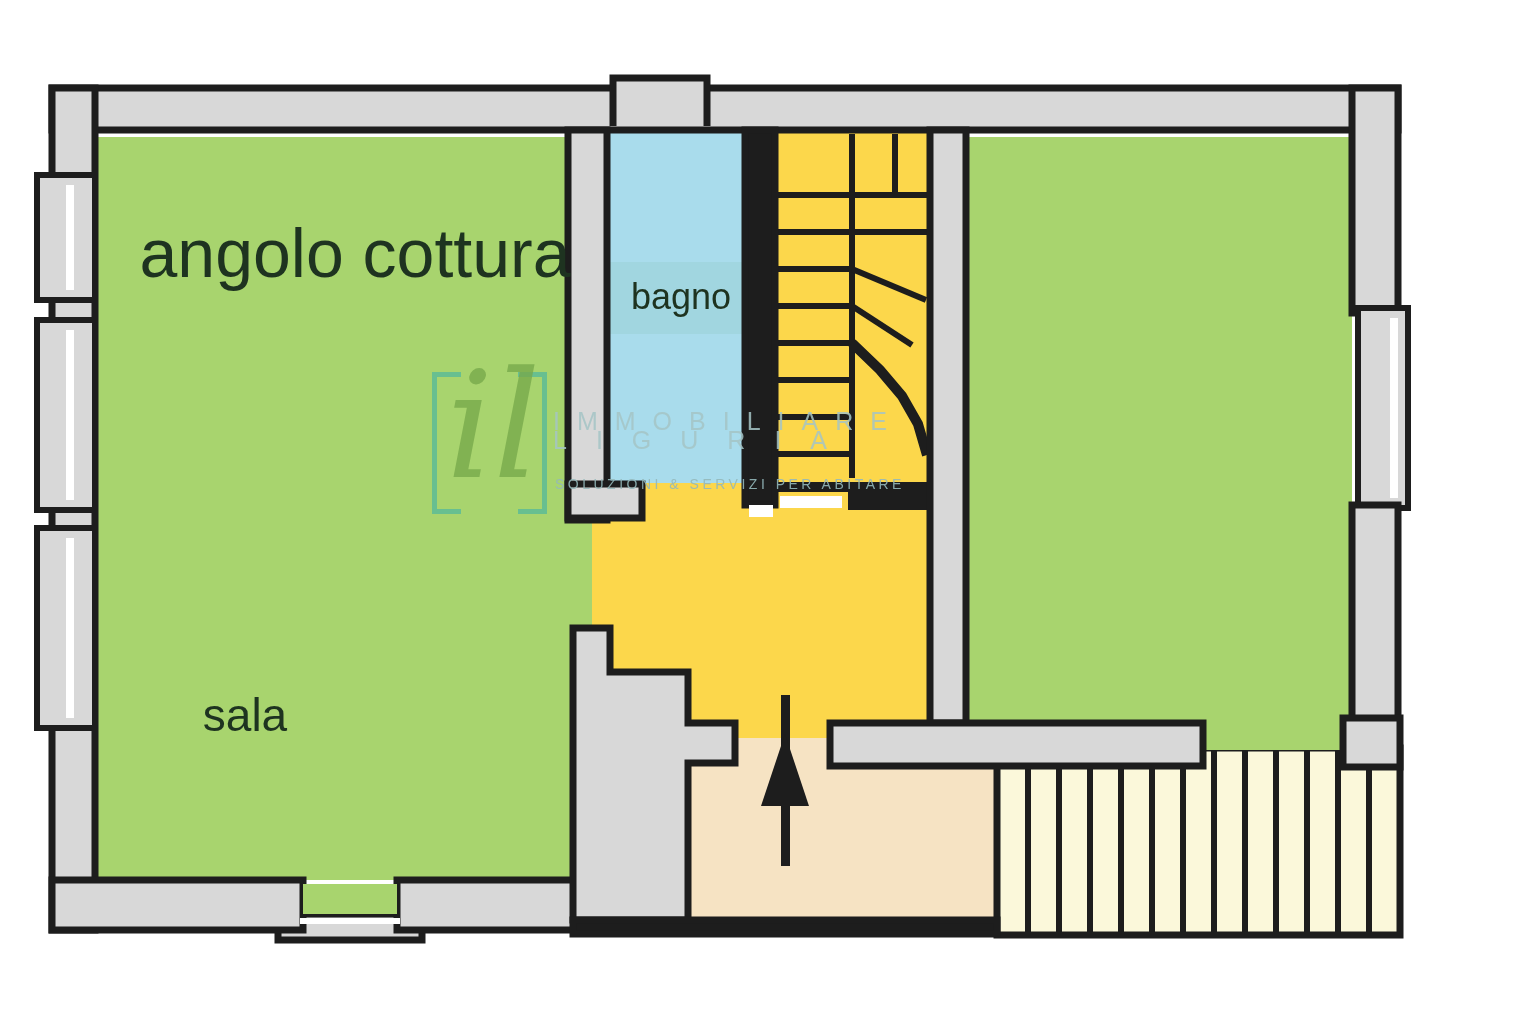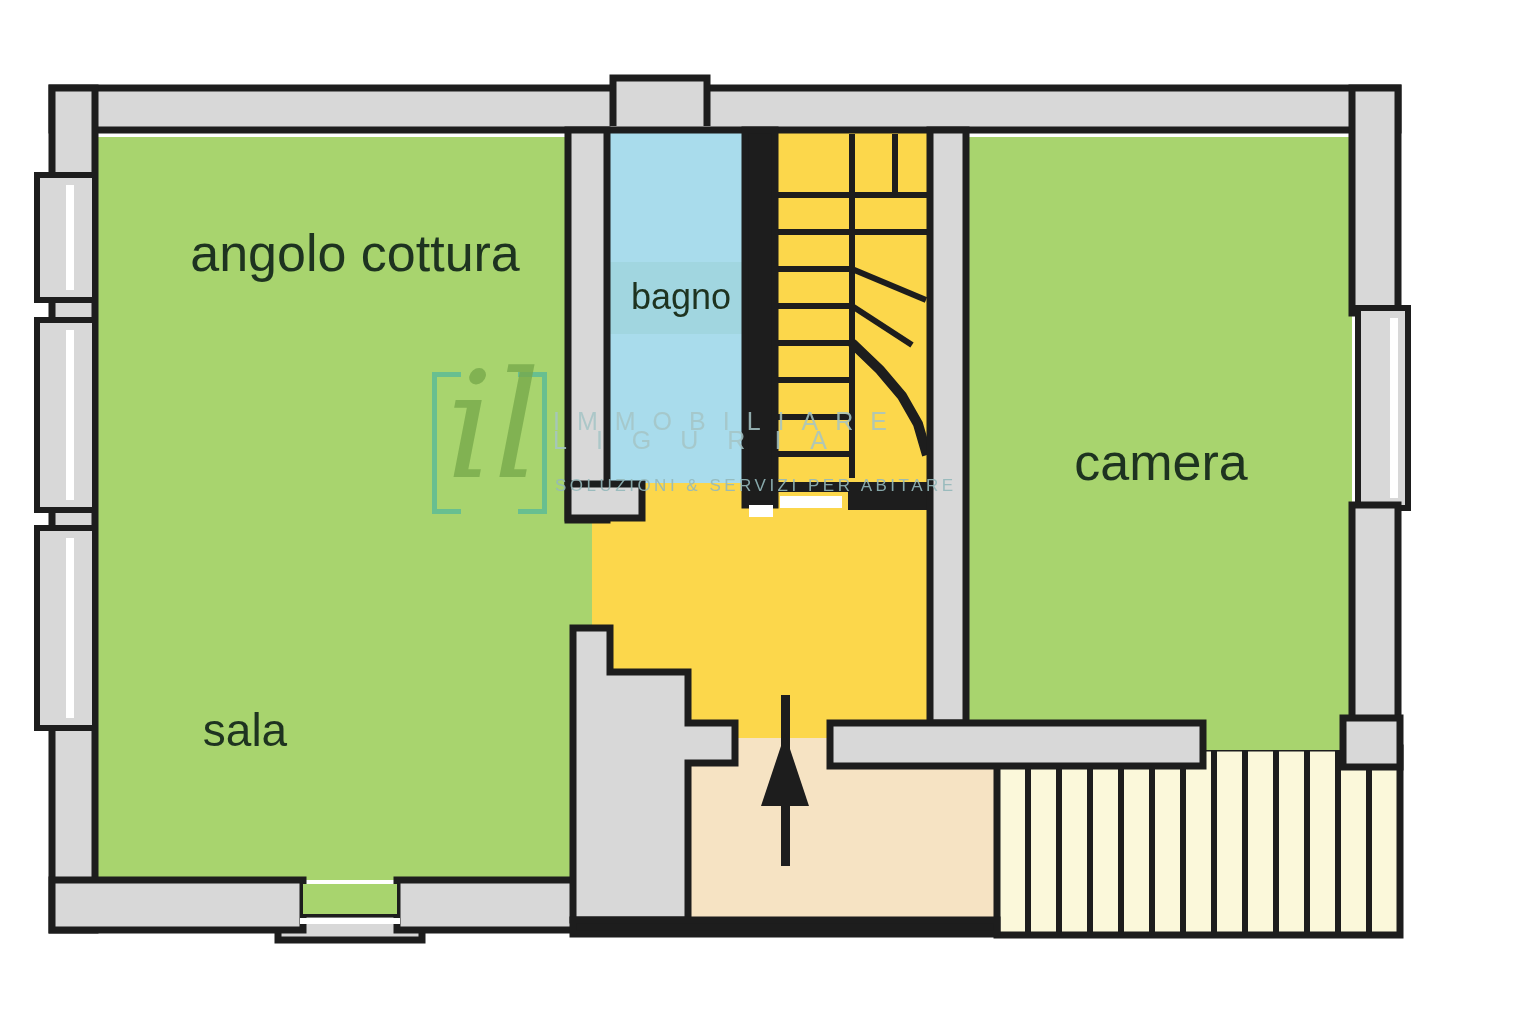--- a/index.html
+++ b/index.html
@@ -7,25 +7,25 @@
     position:relative; width:1536px; height:1024px; background:#ffffff;
     overflow:hidden; font-family:"Liberation Sans", sans-serif;
   }
   #plan-svg { position:absolute; left:0; top:0; }
 
   .label {
     position:absolute; transform:translate(-50%,-50%);
     font-family:"Liberation Sans", sans-serif;
     color:#1e3320; white-space:nowrap; z-index:30;
   }
-  .label-angolo   { left:355px;  top:253px; font-size:52px; }
+  .label-angolo   { left:355px;  top:253px; font-size:68px; }
   .label-bagno    { left:681px;  top:297px; font-size:36px; }
   .label-camera   { left:1161px; top:462px; font-size:52px; }
   .label-ingresso { left:766px;  top:580px; font-size:48px; color:#202a20; }
-  .label-sala     { left:245px;  top:715px; font-size:46px;margin-top:15px; }
+  .label-sala     { left:245px;  top:715px; font-size:46px; }
 
   
   .wm { position:absolute; z-index:20; pointer-events:none; }
   .wm-bracket {
     width:24px; height:132px; top:372px;
     border:5px solid rgba(62,176,166,0.60);
   }
   .wm-bracket-left  { left:432px; border-right:none; }
   .wm-bracket-right { left:518px; border-left:none;  }
   .wm-script {
@@ -36,21 +36,21 @@
   }
   .wm-line1 {
     left:553px; top:407px; font-size:25px; letter-spacing:17px;
     color:rgba(164,196,198,0.85); font-weight:400;text-align:right;
   }
   .wm-line2 {
     left:553px; top:426px; font-size:25px; letter-spacing:29px;
     color:rgba(164,196,198,0.85); font-weight:400;
   }
   .wm-tagline {
-    left:555px; top:476px; font-size:17px; letter-spacing:3.5px;
+    left:555px; top:476px; font-size:14px; letter-spacing:3.5px;
     color:rgba(148,184,186,0.9); font-weight:400;
   }
 </style>
 </head>
 <body>
 
 <div id="stage">
 
   <svg id="plan-svg" width="1536" height="1024" viewBox="0 0 1536 1024">
 
@@ -163,16 +163,15 @@
 
   <div class="wm wm-bracket wm-bracket-left"></div>
   <div class="wm wm-bracket wm-bracket-right"></div>
   <div class="wm wm-script">il</div>
   <div class="wm wm-line1">IMMOBILIARE</div>
   <div class="wm wm-line2">LIGURIA</div>
   <div class="wm wm-tagline">SOLUZIONI &amp; SERVIZI PER ABITARE</div>
 
   <div class="label label-angolo">angolo cottura</div>
   <div class="label label-bagno">bagno</div>
-  <div class="label label-camera">camera</div>
   <div class="label label-sala">sala</div>
 
 </div>
 
 </body></html>

